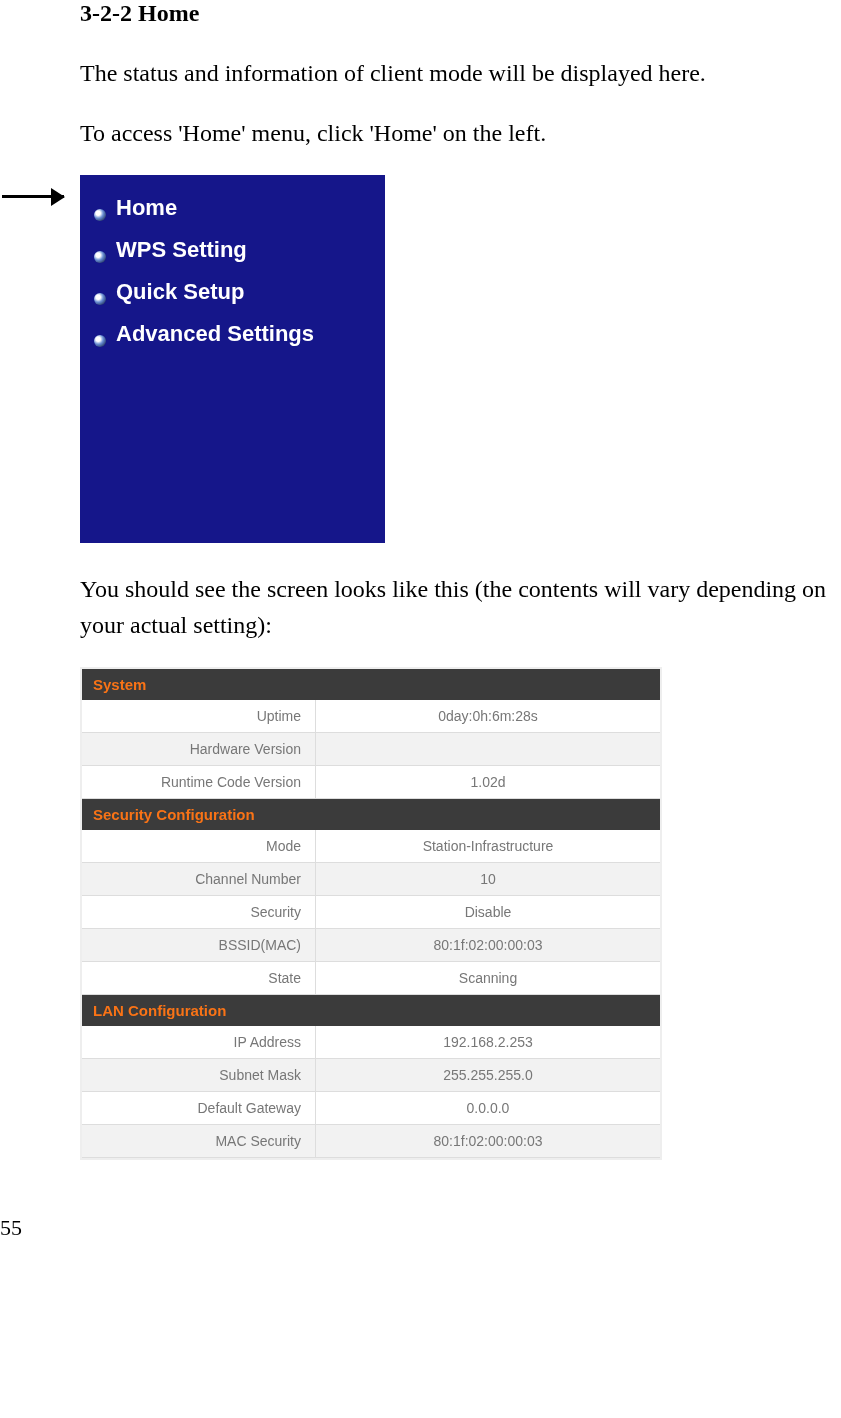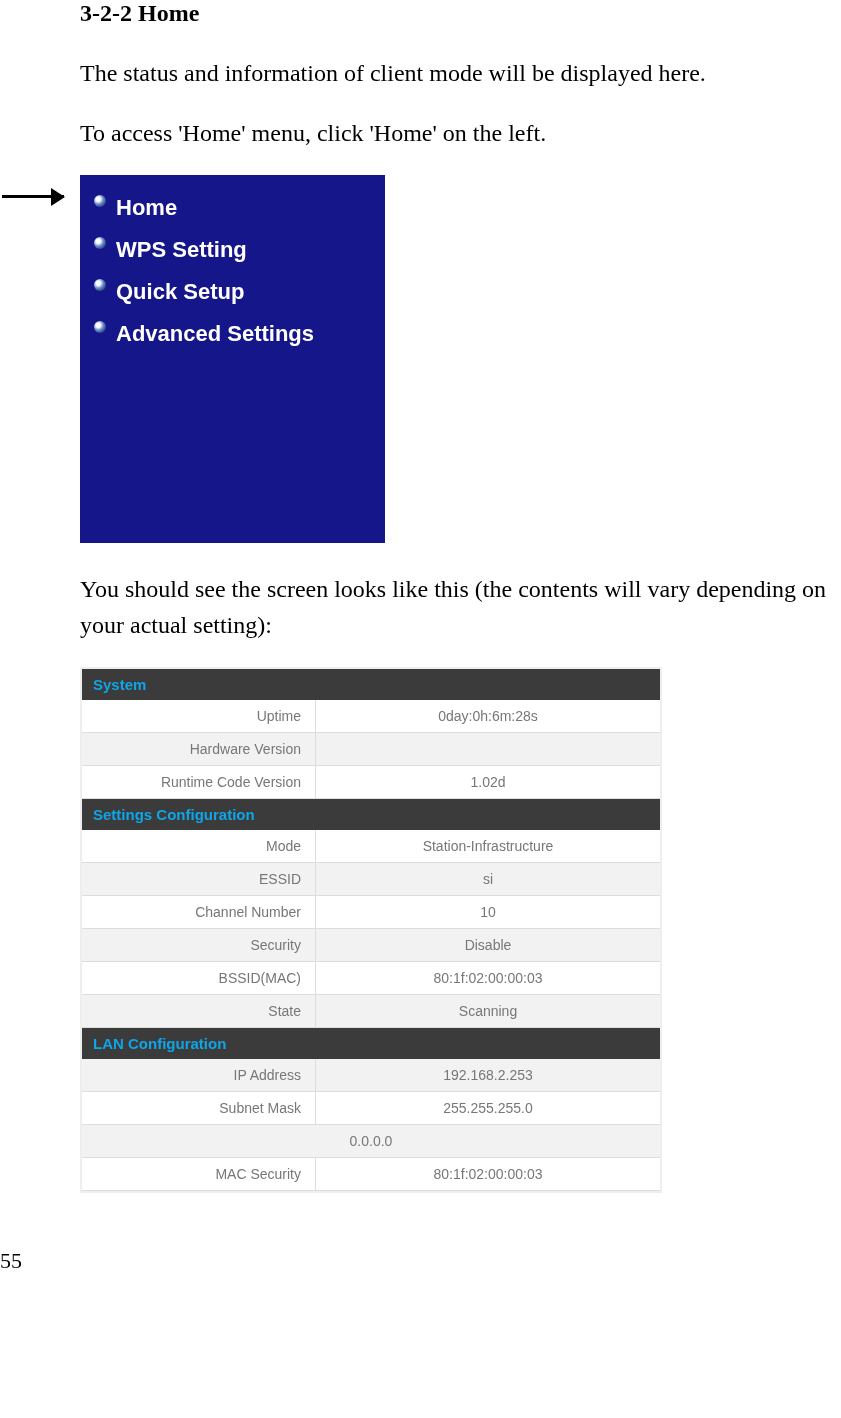--- a/index.html
+++ b/index.html
@@ -46,21 +46,21 @@
       border-bottom: 9px solid transparent;
     }
     .menu-box {
       width: 305px;
       height: 368px;
       background: #15168a;
       padding: 12px 10px;
     }
     .menu-item {
       display: flex;
-      align-items: flex-start;
+      align-items: flex-end;
       gap: 10px;
       color: #fff;
       font-family: Arial, sans-serif;
       font-weight: bold;
       font-size: 22px;
       padding: 8px 4px;
     }
     .menu-item .bullet {
       width: 12px;
       height: 12px;
@@ -69,21 +69,21 @@
       flex-shrink: 0;
     }
     .status-wrap {
       width: 582px;
       border: 2px solid #eee;
       background: #fcfcfc;
       filter: blur(0.4px);
     }
     .status-section-hdr {
       background: #3b3b3b;
-      color: #0ea5e9;
+      color: #f97316;
       font-family: Arial, sans-serif;
       font-weight: bold;
       font-size: 15px;
       padding: 6px 10px;
       border: 1px solid #3b3b3b;
     }
     .status-row {
       display: flex;
       border-bottom: 1px solid #ddd;
       background: #f2f2f2;
@@ -151,30 +151,26 @@
     <div class="status-value">0day:0h:6m:28s</div>
   </div>
   <div class="status-row">
     <div class="status-label">Hardware Version</div>
   </div>
   <div class="status-row">
     <div class="status-label">Runtime Code Version</div>
     <div class="status-value">1.02d</div>
   </div>
 
-  <div class="status-section-hdr">Settings Configuration</div>
+  <div class="status-section-hdr">Security Configuration</div>
   <div class="status-row">
     <div class="status-label">Mode</div>
     <div class="status-value">Station-Infrastructure</div>
   </div>
   <div class="status-row">
-    <div class="status-label">ESSID</div>
-    <div class="status-value">si</div>
-  </div>
-  <div class="status-row">
     <div class="status-label">Channel Number</div>
     <div class="status-value">10</div>
   </div>
   <div class="status-row">
     <div class="status-label">Security</div>
     <div class="status-value">Disable</div>
   </div>
   <div class="status-row">
     <div class="status-label">BSSID(MAC)</div>
     <div class="status-value">80:1f:02:00:00:03</div>
@@ -187,20 +183,21 @@
   <div class="status-section-hdr">LAN Configuration</div>
   <div class="status-row">
     <div class="status-label">IP Address</div>
     <div class="status-value">192.168.2.253</div>
   </div>
   <div class="status-row">
     <div class="status-label">Subnet Mask</div>
     <div class="status-value">255.255.255.0</div>
   </div>
   <div class="status-row">
+    <div class="status-label">Default Gateway</div>
     <div class="status-value">0.0.0.0</div>
   </div>
   <div class="status-row">
     <div class="status-label">MAC Security</div>
     <div class="status-value">80:1f:02:00:00:03</div>
   </div>
 </div>
 
 <div class="page-num">55</div>
 

